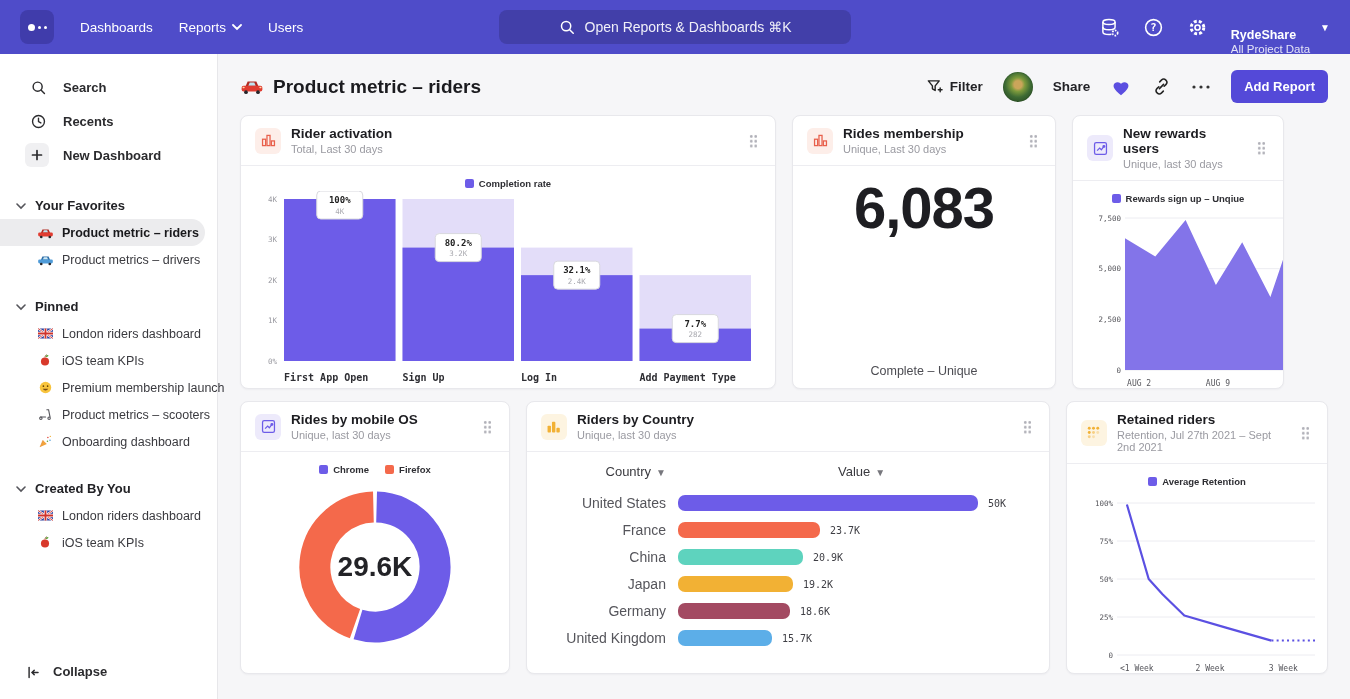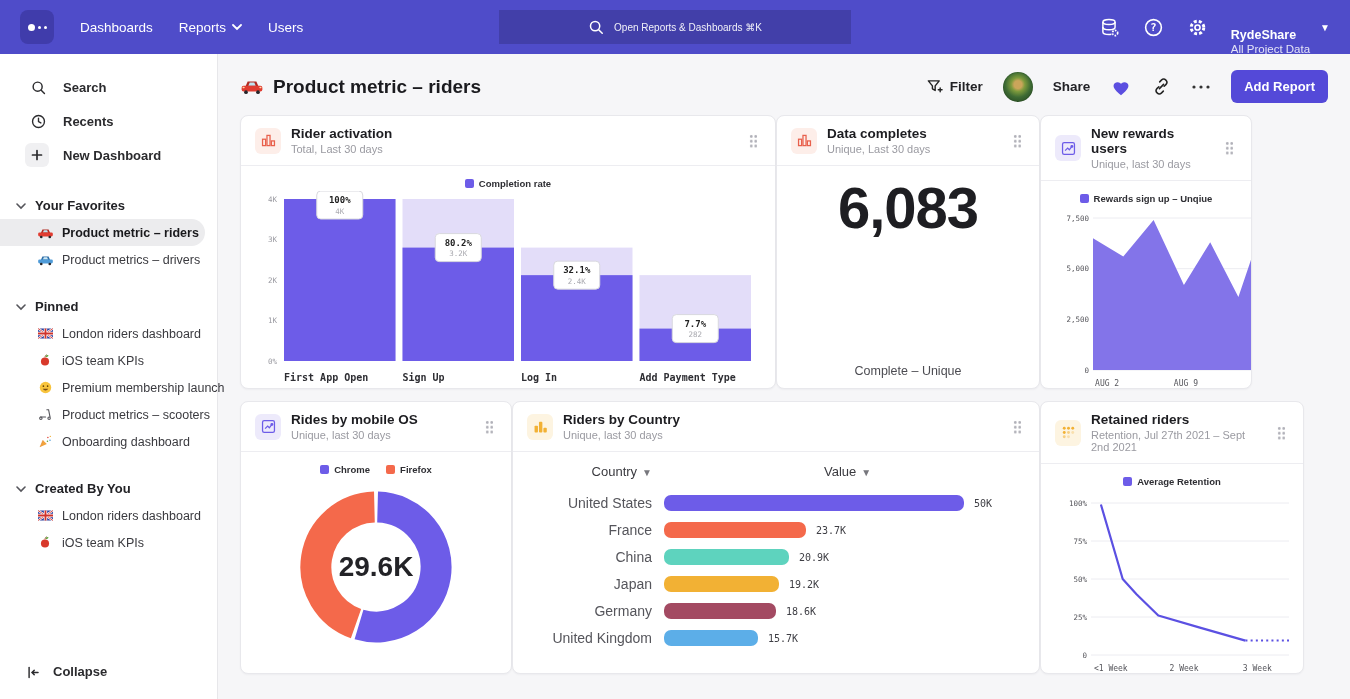--- a/index.html
+++ b/index.html
@@ -9,22 +9,22 @@
   
   .navbar { height:54px; background:#4f4cc9; display:flex; align-items:center;
     padding:0 20px; color:#fff; position:relative; }
   .logo { width:34px; height:34px; border-radius:8px; background:#403cab;
     display:flex; align-items:center; justify-content:center; gap:3px; }
   .logo b { background:#fff; border-radius:50%; display:block; }
   .logo .d1 { width:7px; height:7px; } .logo .d2,.logo .d3 { width:3px; height:3px; }
   .nav-items { display:flex; align-items:center; gap:26px; margin-left:26px; }
   .nav-item { font-size:13.5px; font-weight:400; color:#fff; display:flex; align-items:center; gap:6px; cursor:pointer; }
   .nav-search { position:absolute; left:499px; top:10px; width:352px; height:34px;
-    background:#423fa9; border-radius:0; display:flex; align-items:center;
-    justify-content:center; gap:10px; font-size:10px; color:rgba(255,255,255,.92); cursor:text; }
+    background:#423fa9; border-radius:8px; display:flex; align-items:center;
+    justify-content:center; gap:10px; font-size:14px; color:rgba(255,255,255,.92); cursor:text; }
   .nav-right { margin-left:auto; display:flex; align-items:center; gap:22px; }
   .nav-ic { width:22px; height:22px; display:flex; align-items:center; justify-content:center; cursor:pointer; }
   .account { display:flex; align-items:center; gap:10px; cursor:pointer; }
   .account .name { font-size:12.5px; font-weight:700; line-height:1.25;margin-top:29px; }
   .account .scope { font-size:11.5px; color:rgba(255,255,255,.85); font-weight:400; }
   .caret { font-size:10px; color:#fff; }
 
   
   .layout { display:flex; height:645px; }
   .sidebar { width:218px; background:#fff; border-right:1px solid #e7e7ea;
@@ -51,21 +51,21 @@
   .hdr-act { display:flex; align-items:center; gap:7px; font-size:13.5px; font-weight:700;
     color:#222226; cursor:pointer; }
   .avatar { width:30px; height:30px; border-radius:50%; cursor:pointer;
     background:radial-gradient(circle at 50% 42%, #caa55a 0 17%, #7d9a3c 30%, #3e6b34 55%, #2f5528 75%, #5d8a3c);
     box-shadow:inset 0 0 0 1px rgba(0,0,0,.08); }
   .add-report { background:#5449d8; color:#fff; font-size:13px; font-weight:700;
     border:none; border-radius:6px; padding:9px 13px; cursor:pointer; font-family:inherit; }
 
   
   .grid { padding:0 22px; }
-  .grow { display:flex; gap:0; margin-bottom:12px; }
+  .grow { display:flex; gap:16px; margin-bottom:12px; }
   .card { background:#fff; border:1px solid #e8e8ec; border-radius:8px;
     box-shadow:0 1px 2px rgba(25,25,50,.04); display:flex; flex-direction:column; overflow:hidden; }
   .r1 .card { height:274px; } .r2 .card { height:273px; }
   .card-h { display:flex; align-items:center; gap:10px; padding:10px 14px;
     border-bottom:1px solid #ededf1; }
   .cicon { width:26px; height:26px; border-radius:6px; display:flex; align-items:center;
     justify-content:center; flex:none; }
   .tint-red { background:#fdeee9; } .tint-purple { background:#edeafb; } .tint-yellow { background:#fdf4e1; }
   .ct h3 { font-size:13.5px; font-weight:700; color:#1d1d21; }
   .ct p { font-size:11px; color:#9a9aa1; margin-top:2px; }
@@ -446,21 +446,21 @@
         <section class="card" style="width:264px">
           <header class="card-h">
             <span class="cicon tint-red">
               <svg width="17" height="17" viewBox="0 0 20 20" fill="none" stroke="#e8604c" stroke-width="1.5">
                 <rect x="3" y="8.5" width="3.6" height="7.5"></rect>
                   <rect x="8.2" y="4" width="3.6" height="12"></rect>
                 <rect x="13.4" y="10.5" width="3.6" height="5.5"></rect>
                 </svg>
               </span>
             <div class="ct">
-              <h3>Data completes</h3>
+              <h3>Rides membership</h3>
               <p>Unique, Last 30 days</p>
             </div>
             <span class="drag">
                 <i class="dots6"></i>
               </span>
           </header>
           <div class="card-b bignum-body" id="chart-1">
               <div class="bignum">6,083</div>
               <div class="bignum-cap">Complete – Unique</div>
             </div>

